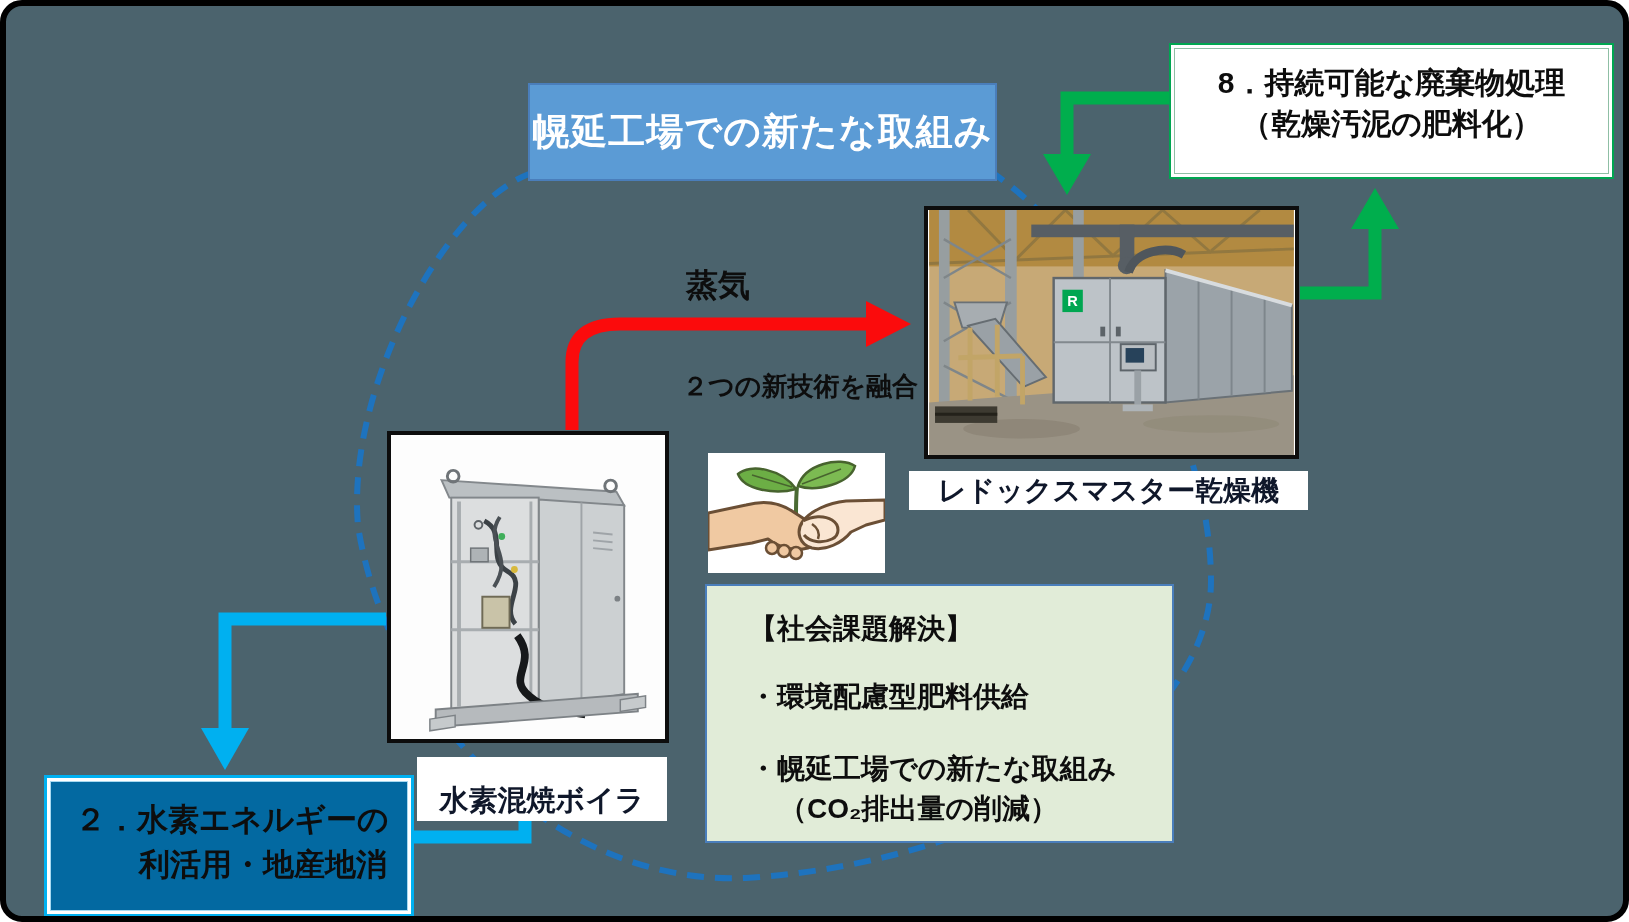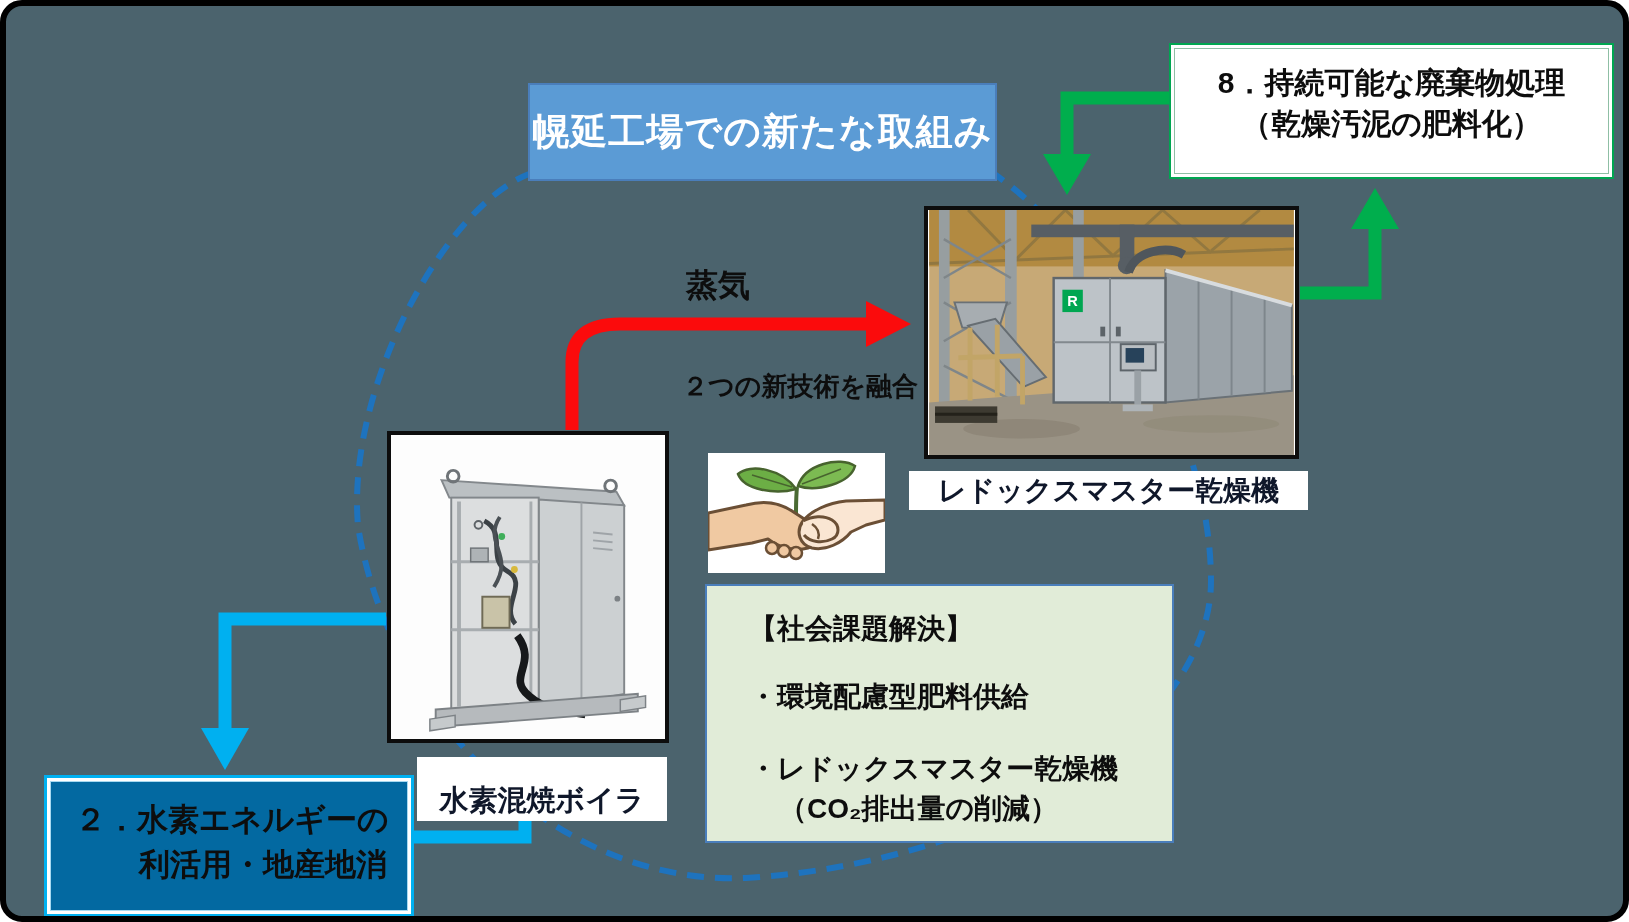--- a/index.html
+++ b/index.html
@@ -217,21 +217,21 @@
       <circle cx="64" cy="95" r="6" fill="#f0c9a2" stroke="#6b4f35" stroke-width="2.5"></circle>
       <circle cx="76" cy="98" r="6" fill="#f0c9a2" stroke="#6b4f35" stroke-width="2.5"></circle>
       <circle cx="88" cy="100" r="6" fill="#f0c9a2" stroke="#6b4f35" stroke-width="2.5"></circle>
       <path d="M104,71 C110,75 112,80 110,86" fill="none" stroke="#6b4f35" stroke-width="2.5"></path>
     </svg>
   </div>
 
   <div class="abs solution-box jp">
     <div class="heading">【社会課題解決】</div>
     <div class="b1">・環境配慮型肥料供給</div>
-    <div class="b2">・レドックスマスター乾燥機</div>
+    <div class="b2">・幌延工場での新たな取組み</div>
     <div class="b2sub">（CO₂排出量の削減）</div>
   </div>
 
   <div class="abs hydrogen-box jp">
     <div class="l1">２．水素エネルギーの</div>
     <div class="l2">利活用・地産地消</div>
   </div>
 
   <div class="abs jp steam-label">蒸気</div>
   <div class="abs jp fusion-label">２つの新技術を融合</div>

